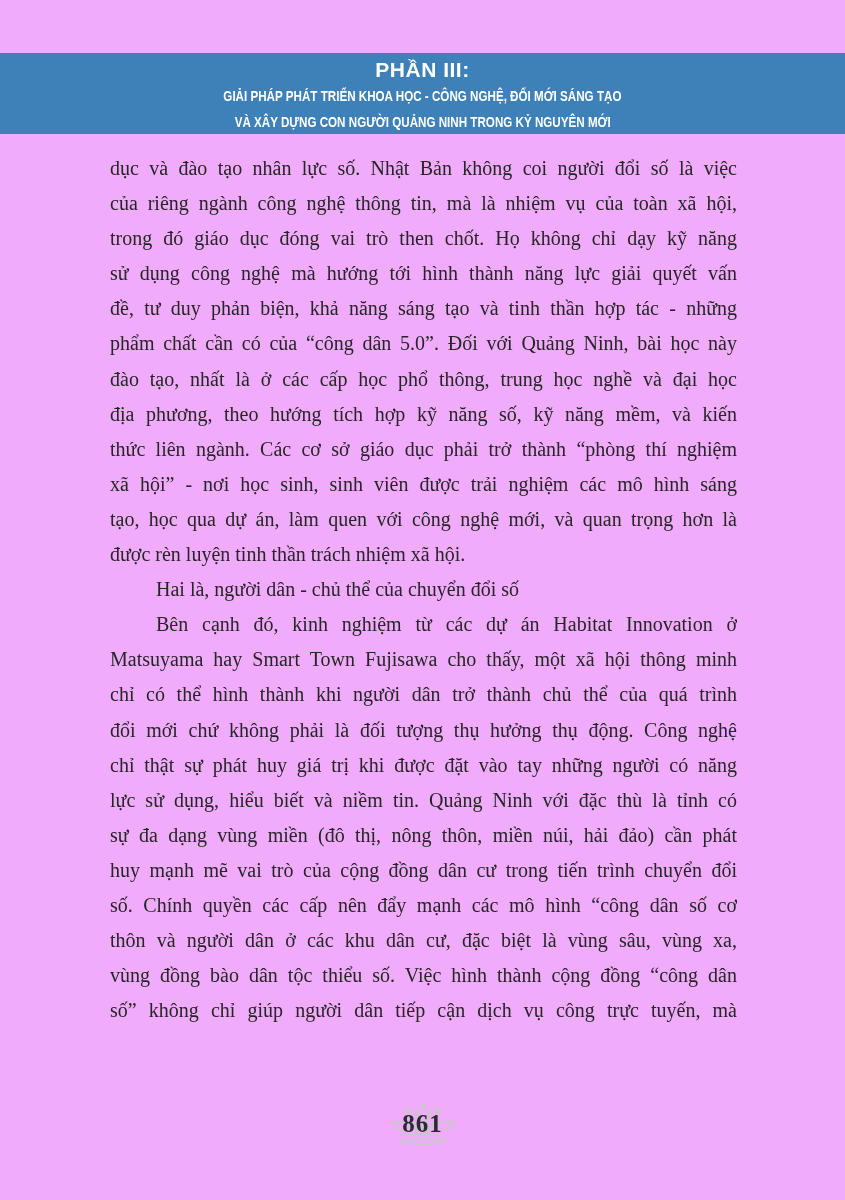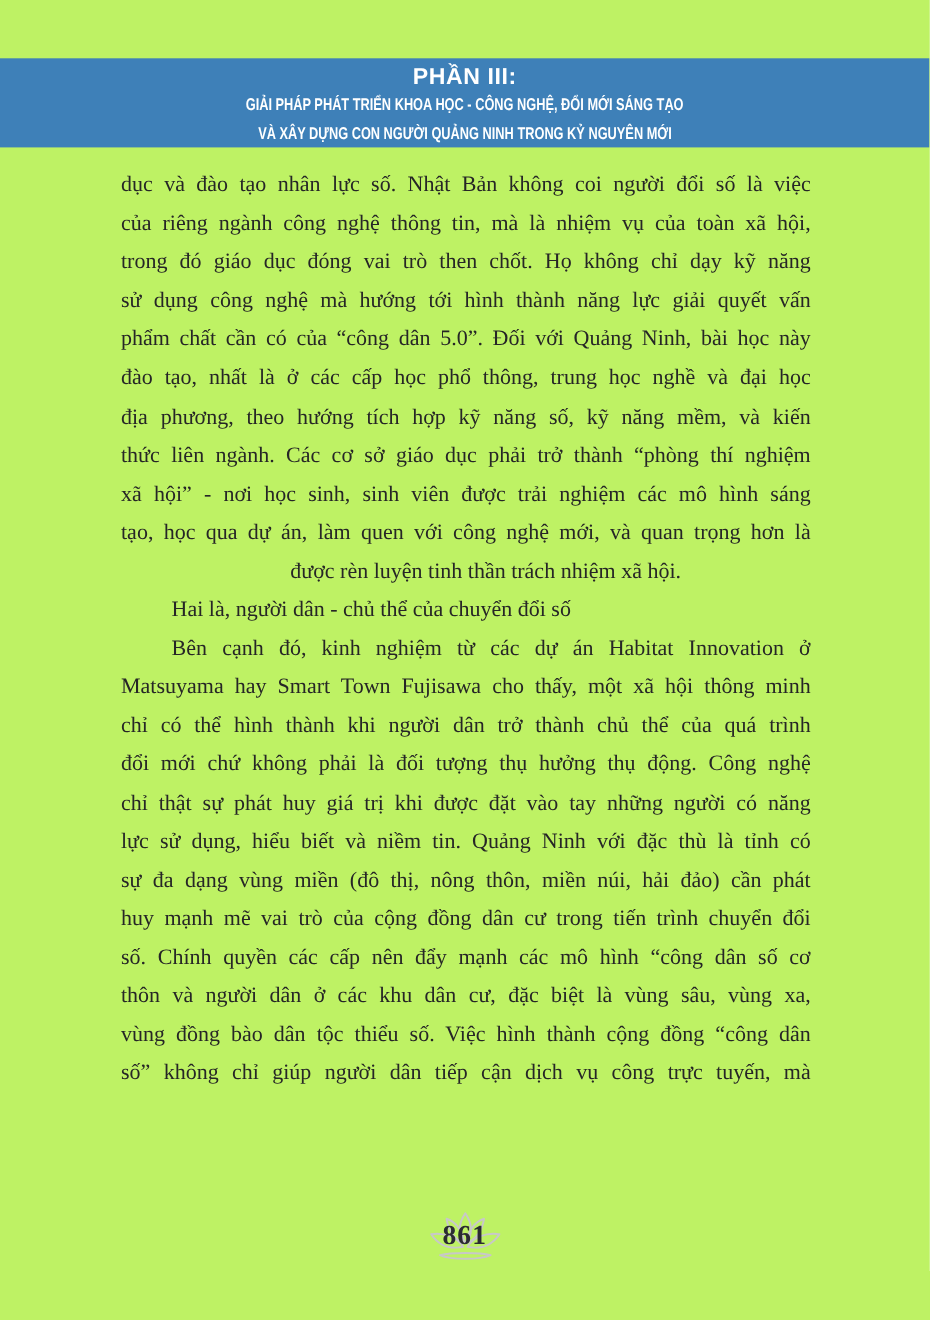--- a/index.html
+++ b/index.html
@@ -2,21 +2,21 @@
 <html><head>
 <meta charset="utf-8">
 <style>
   html, body { margin: 0; padding: 0; }
   body { background: #ffffff; }
 
   .page {
     position: relative;
     width: 845px;
     height: 1200px;
-    background: #bef264;
+    background: #f0abfc;
     overflow: hidden;
     font-family: "Liberation Serif", "DejaVu Serif", serif;
   }
 
   
   .banner {
     position: absolute;
     top: 53px;
     left: 0;
     width: 845px;
@@ -56,23 +56,22 @@
   }
   .line {
     height: 35.1px;
     line-height: 35.1px;
     text-align: justify;
     text-align-last: justify;
     white-space: normal;
     overflow: hidden;
   }
   .line.v-left {
-    text-align: center;
+    text-align: left;
     text-align-last: auto;
-    margin-left: 36px;
   }
   .line.v-heading {
     text-indent: 46px;
     text-align: left;
     text-align-last: auto;
   }
   .line.v-justify-indent {
     text-indent: 46px;
   }
 
@@ -122,20 +121,21 @@
     <div class="banner-sub">
       <span>VÀ XÂY DỰNG CON NGƯỜI QUẢNG NINH TRONG KỶ NGUYÊN MỚI</span>
     </div>
   </div>
 
   <div class="body-text">
       <div class="line v-justify">dục và đào tạo nhân lực số. Nhật Bản không coi người đổi số là việc</div>
       <div class="line v-justify">của riêng ngành công nghệ thông tin, mà là nhiệm vụ của toàn xã hội,</div>
       <div class="line v-justify">trong đó giáo dục đóng vai trò then chốt. Họ không chỉ dạy kỹ năng</div>
       <div class="line v-justify">sử dụng công nghệ mà hướng tới hình thành năng lực giải quyết vấn</div>
+      <div class="line v-justify">đề, tư duy phản biện, khả năng sáng tạo và tinh thần hợp tác - những</div>
       <div class="line v-justify">phẩm chất cần có của “công dân 5.0”. Đối với Quảng Ninh, bài học này</div>
       <div class="line v-justify">đào tạo, nhất là ở các cấp học phổ thông, trung học nghề và đại học</div>
       <div class="line v-justify">địa phương, theo hướng tích hợp kỹ năng số, kỹ năng mềm, và kiến</div>
       <div class="line v-justify">thức liên ngành. Các cơ sở giáo dục phải trở thành “phòng thí nghiệm</div>
       <div class="line v-justify">xã hội” - nơi học sinh, sinh viên được trải nghiệm các mô hình sáng</div>
       <div class="line v-justify">tạo, học qua dự án, làm quen với công nghệ mới, và quan trọng hơn là</div>
       <div class="line v-left">được rèn luyện tinh thần trách nhiệm xã hội.</div>
       <div class="line v-heading">Hai là, người dân - chủ thể của chuyển đổi số</div>
       <div class="line v-justify-indent">Bên cạnh đó, kinh nghiệm từ các dự án Habitat Innovation ở</div>
       <div class="line v-justify">Matsuyama hay Smart Town Fujisawa cho thấy, một xã hội thông minh</div>

